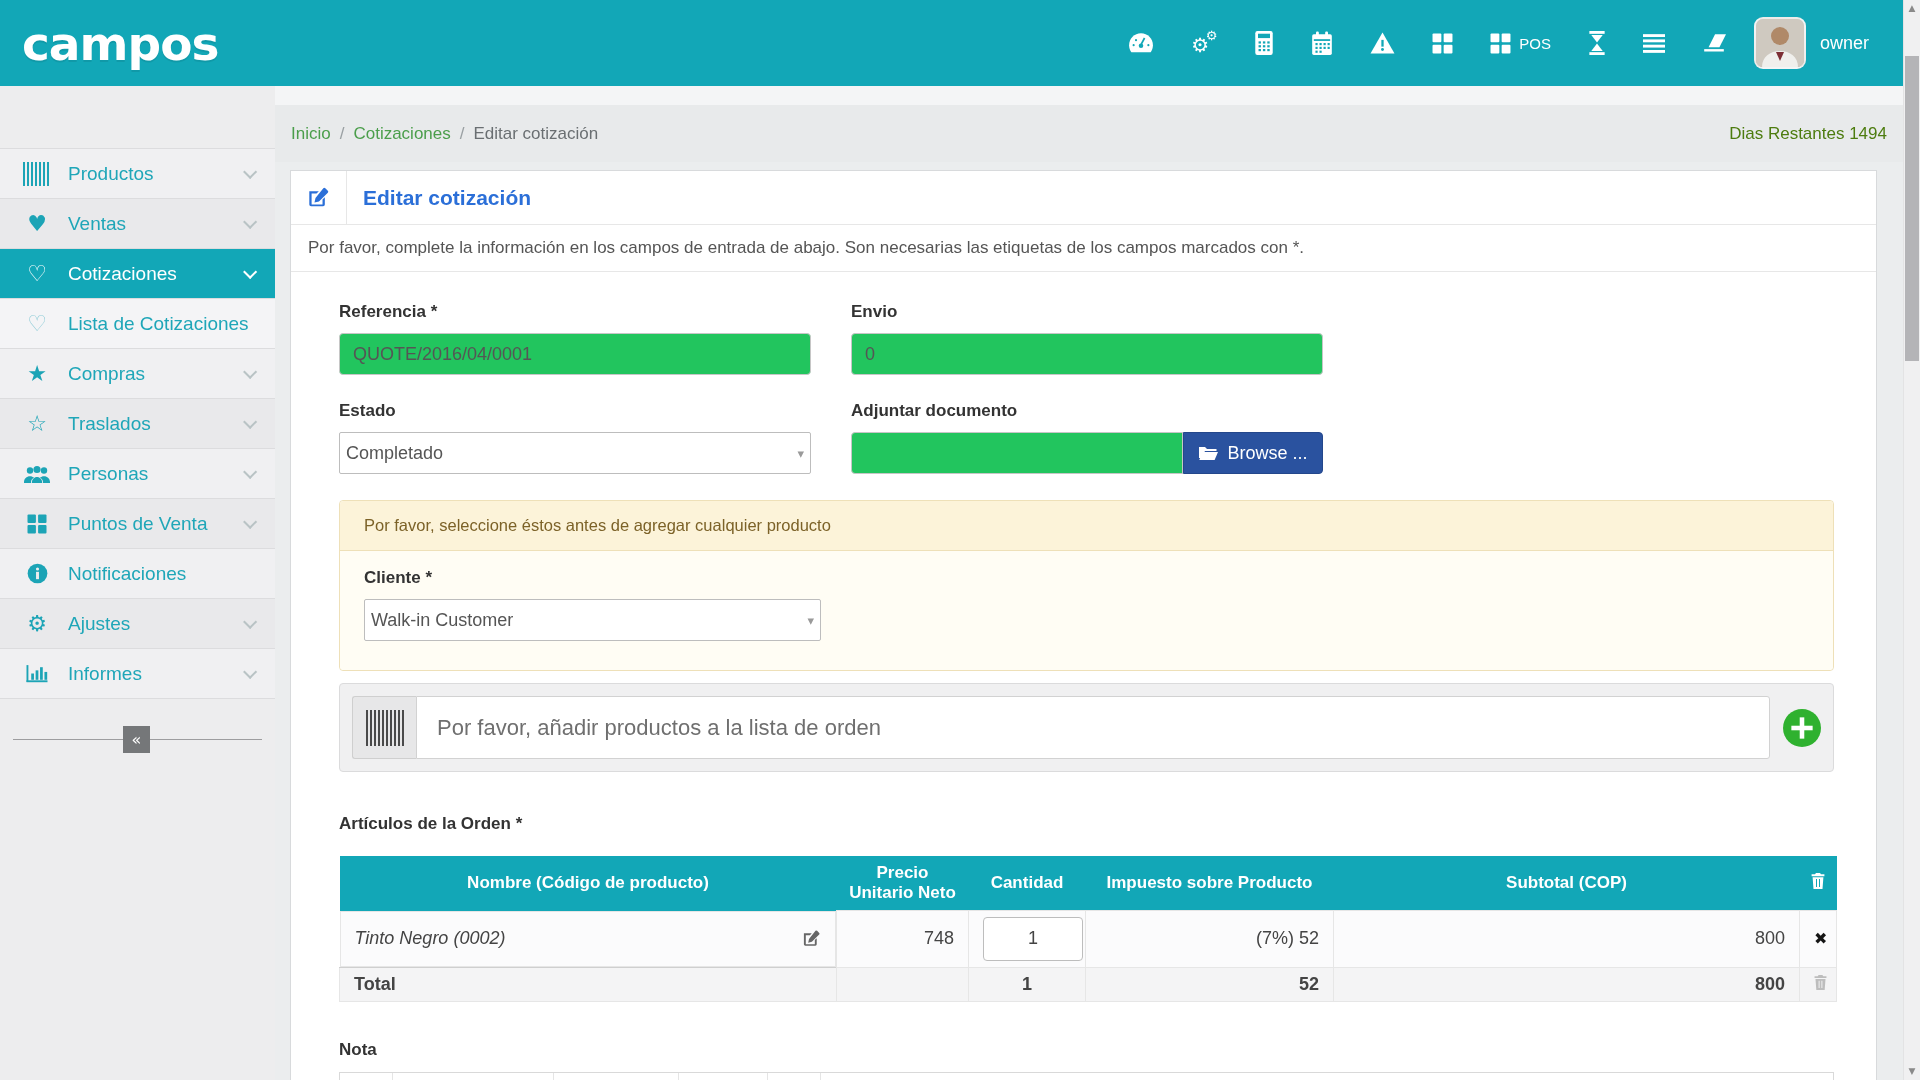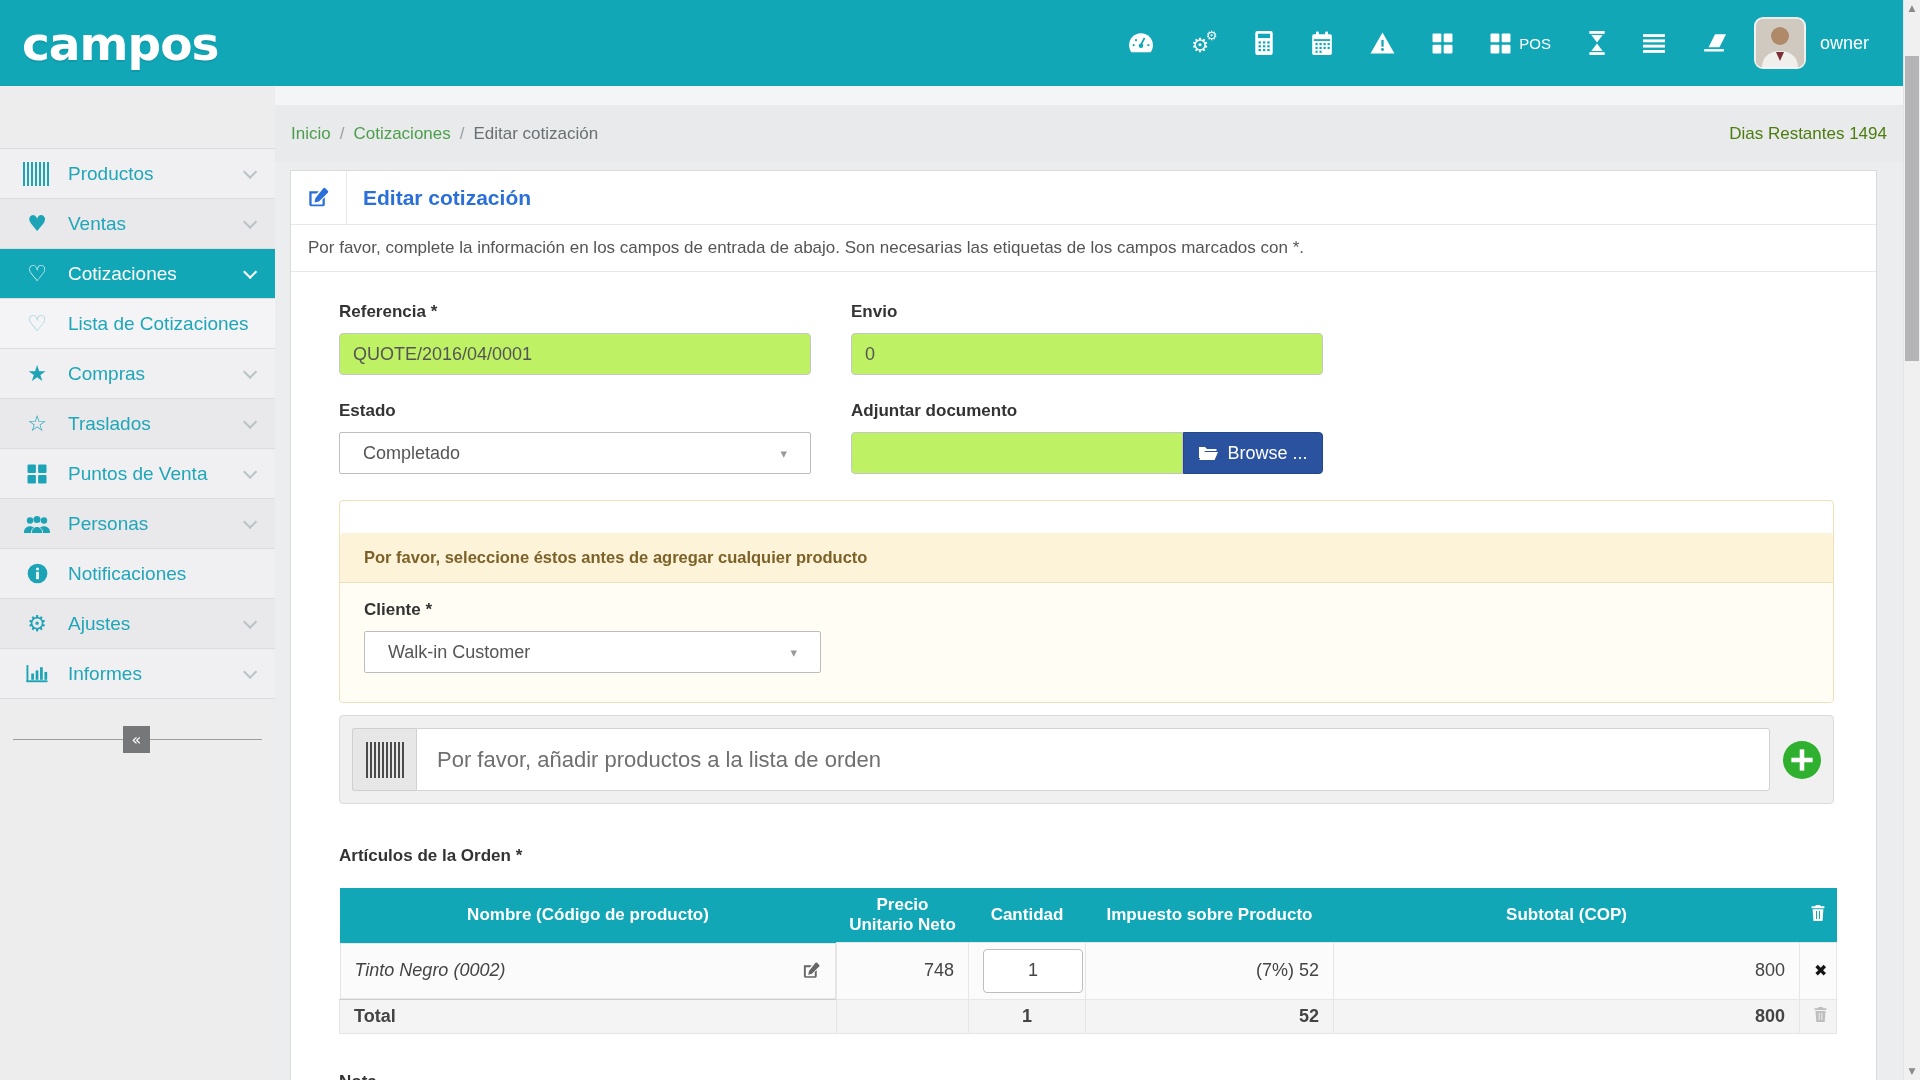--- a/index.html
+++ b/index.html
@@ -62,29 +62,29 @@
   .panel{margin:8px 0 0 15px;width:1587px;background:#fff;border:1px solid var(--border);}
   .p-head{height:54px;display:flex;align-items:center;border-bottom:1px solid #e7e7e7;}
   .p-head .hicon{width:56px;display:flex;justify-content:center;color:var(--blue);border-right:1px solid #e7e7e7;height:100%;align-items:center;}
   .p-title{color:var(--blue);font-weight:bold;font-size:21px;margin-left:16px;}
   .p-info{padding:13px 17px;font-size:17px;color:#555;border-bottom:1px solid #e7e7e7;}
   .p-body{padding:30px 42px 40px 48px;}
 
   .form-row{display:flex;gap:40px;margin-bottom:26px;}
   .fcol{width:472px;flex:none;}
   label.flabel{display:block;font-weight:bold;color:#333;font-size:17px;margin-bottom:11px;}
-  .tinput{width:100%;height:42px;border:1px solid #c6c6c6;border-radius:4px;padding:0 13px;font-size:18px;color:#555;font-family:inherit;background:#bef264;}
-  .selectbox{width:100%;height:42px;border:1px solid #bdbdbd;border-radius:2px;background:#fff;display:flex;align-items:center;padding:0 23px;font-size:18px;color:#555;cursor:pointer;}
+  .tinput{width:100%;height:42px;border:1px solid #c6c6c6;border-radius:4px;padding:0 13px;font-size:18px;color:#555;font-family:inherit;background:#22c55e;}
+  .selectbox{width:100%;height:42px;border:1px solid #bdbdbd;border-radius:2px;background:#fff;display:flex;align-items:center;padding:0 6px;font-size:18px;color:#555;cursor:pointer;}
   .selectbox .caret{margin-left:auto;color:#9a9a9a;font-size:13px;}
   .filegroup{display:flex;}
   .filegroup .tinput{border-radius:4px 0 0 4px;flex:1;}
   .browse-btn{flex:none;width:140px;height:42px;background:var(--browse);color:#fff;border:1px solid #24478b;border-radius:0 4px 4px 0;font-size:18px;display:flex;align-items:center;justify-content:center;gap:9px;cursor:pointer;font-family:inherit;}
 
   .warn{border:1px solid var(--warn-bd);border-radius:4px;margin-top:0;}
-  .warn-head{background:var(--warn-head);padding:15px 24px;color:var(--warn-tx);font-weight:bold;font-size:16.5px;border-bottom:1px solid var(--warn-bd);border-radius:4px 4px 0 0;margin-top:32px;}
+  .warn-head{background:var(--warn-head);padding:15px 24px;color:var(--warn-tx);font-weight:normal;font-size:16.5px;border-bottom:1px solid var(--warn-bd);border-radius:4px 4px 0 0;}
   .warn-body{background:var(--warn-body);padding:17px 24px 29px 24px;border-radius:0 0 4px 4px;}
   .warn-body .selectbox{width:457px;}
 
   .product-bar{margin-top:12px;background:#f0f0f1;border:1px solid #dbdbdc;border-radius:4px;padding:12px;display:flex;align-items:center;}
   .pb-addon{width:64px;height:63px;background:#e7e7e8;border:1px solid #cfcfcf;border-right:none;border-radius:3px 0 0 3px;display:flex;align-items:center;justify-content:center;color:#4a4a4a;}
   .pb-addon .barcode-ic{width:38px;height:36px;}
   .pb-input{flex:1;height:63px;border:1px solid #d2d2d2;border-radius:0 3px 3px 0;font-size:22px;padding:0 20px;color:#555;font-family:inherit;}
   .pb-input::placeholder{color:#6f6f6f;}
   .plus-btn{width:38px;height:38px;margin-left:13px;border:none;background:transparent;color:var(--plus);cursor:pointer;flex:none;padding:0;}
 
@@ -279,42 +279,42 @@
     </div>
     <div class="sitem">
       <span class="sicon">
           <span class="glyph">☆</span>
         </span>
       <span class="slabel">Traslados</span>
       <span class="chev"></span>
     </div>
     <div class="sitem">
       <span class="sicon">
-        <svg width="20" height="20" viewBox="0 0 20 20" fill="currentColor">
-            <rect x="0.5" y="0.5" width="8.4" height="8.4" rx="1"></rect>
-            <rect x="11.1" y="0.5" width="8.4" height="8.4" rx="1"></rect>
-            <rect x="0.5" y="11.1" width="8.4" height="8.4" rx="1"></rect>
-            <rect x="11.1" y="11.1" width="8.4" height="8.4" rx="1"></rect>
-          </svg>
-      </span>
-      <span class="slabel">Puntos de Venta</span>
-      <span class="chev"></span>
-    </div>
-    <div class="sitem">
-      <span class="sicon">
         <svg width="28" height="20" viewBox="0 0 28 20" fill="currentColor">
             <circle cx="7" cy="6.5" r="3.2"></circle>
             <circle cx="21" cy="6.5" r="3.2"></circle>
             <circle cx="14" cy="5.5" r="3.6"></circle>
             <path d="M1 18c0-3.2 2.6-5.8 6-5.8 1.6 0 3 .6 4.1 1.5-1.9 1-3.1 2.5-3.1 4.3v1H1z"></path>
             <path d="M27 18c0-3.2-2.6-5.8-6-5.8-1.6 0-3 .6-4.1 1.5 1.9 1 3.1 2.5 3.1 4.3v1H27z"></path>
             <path d="M8.8 19c0-3.3 2.3-5.9 5.2-5.9s5.2 2.6 5.2 5.9z"></path>
           </svg>
       </span>
       <span class="slabel">Personas</span>
+      <span class="chev"></span>
+    </div>
+    <div class="sitem">
+      <span class="sicon">
+        <svg width="20" height="20" viewBox="0 0 20 20" fill="currentColor">
+            <rect x="0.5" y="0.5" width="8.4" height="8.4" rx="1"></rect>
+            <rect x="11.1" y="0.5" width="8.4" height="8.4" rx="1"></rect>
+            <rect x="0.5" y="11.1" width="8.4" height="8.4" rx="1"></rect>
+            <rect x="11.1" y="11.1" width="8.4" height="8.4" rx="1"></rect>
+          </svg>
+      </span>
+      <span class="slabel">Puntos de Venta</span>
       <span class="chev"></span>
     </div>
     <div class="sitem">
       <span class="sicon">
         <svg class="ic" width="21" height="21" viewBox="0 0 20 20" fill="currentColor">
             <circle cx="10" cy="10" r="9.4"></circle>
             <g class="ko">
               <circle cx="10" cy="5.7" r="1.5"></circle>
               <rect x="8.6" y="8.4" width="2.8" height="7"></rect>
             </g>

